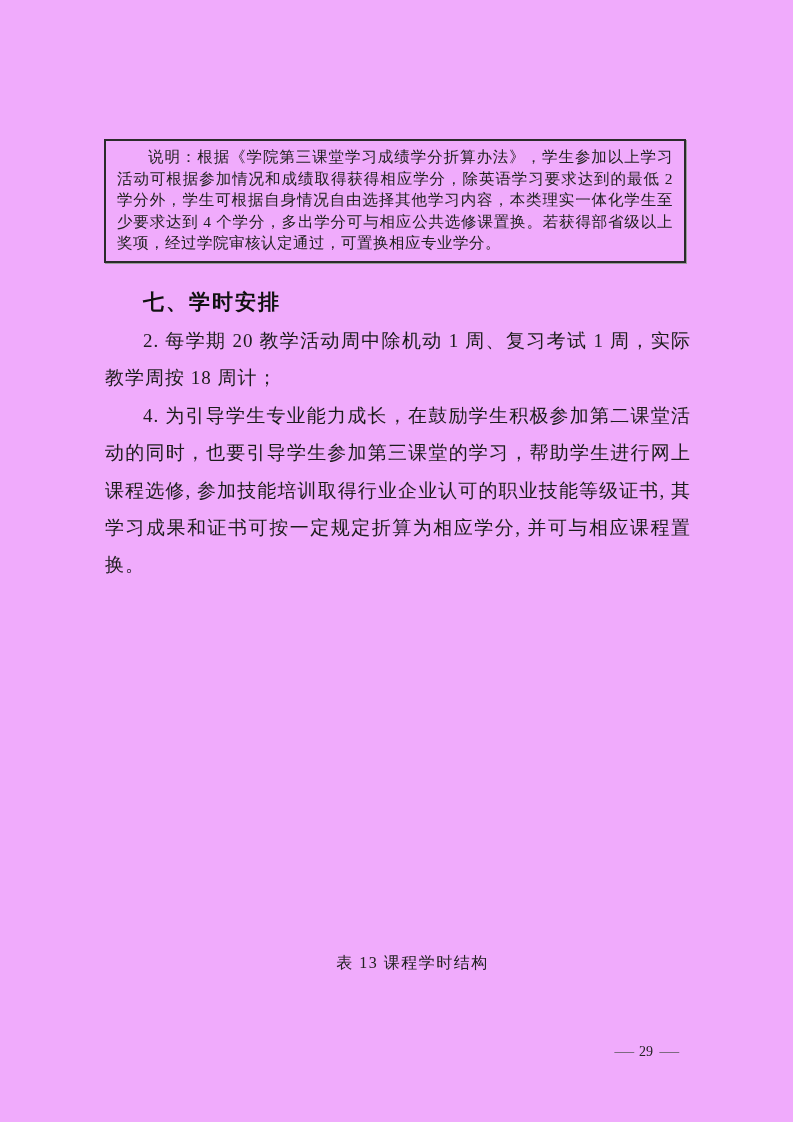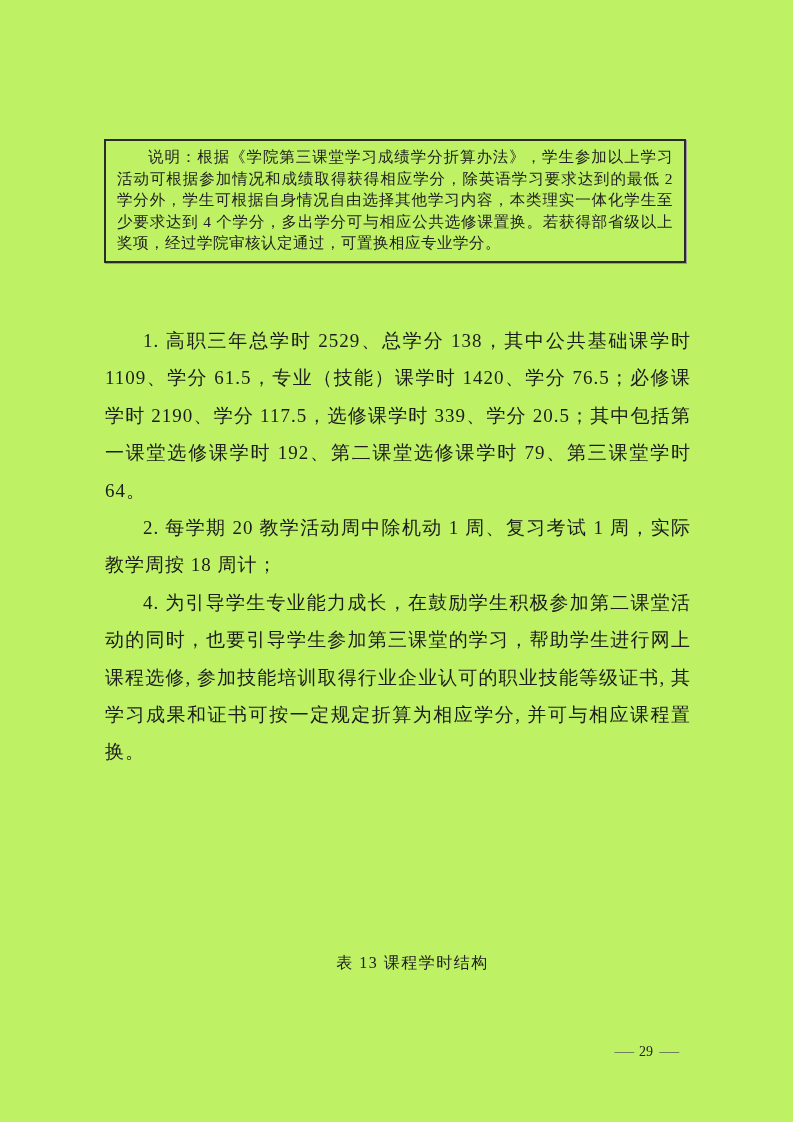--- a/index.html
+++ b/index.html
@@ -6,21 +6,21 @@
   html, body { background: #ffffff; }
   body {
     font-family: "Liberation Serif", "DejaVu Serif", serif;
     color: #1c1c1c;
   }
   .page {
     position: relative;
     width: 793px;
     height: 1122px;
     margin: 0 auto;
-    background: #bef264;
+    background: #f0abfc;
     overflow: hidden;
   }
   
   .notice-box {
     position: absolute;
     left: 104px;
     top: 139px;
     width: 582px;
     border: 2px solid #2b2b2b;
     box-shadow: 1px 1px 0 #9a9a9a;
@@ -97,23 +97,23 @@
 </style>
 </head>
 <body>
 
 <div class="page">
 
   <div class="notice-box">
     <span>说明：根据《学院第三课堂学习成绩学分折算办法》，学生参加以上学习活动可根据参加情况和成绩取得获得相应学分，除英语学习要求达到的最低 2 学分外，学生可根据自身情况自由选择其他学习内容，本类理实一体化学生至少要求达到 4 个学分，多出学分可与相应公共选修课置换。若获得部省级以上奖项，经过学院审核认定通过，可置换相应专业学分。</span>
   </div>
 
+  <h2 class="section-heading">七、学时安排</h2>
 
   <div class="body-col">
-    <p>1.  高职三年总学时 2529、总学分 138，其中公共基础课学时 1109、学分 61.5，专业（技能）课学时 1420、学分 76.5；必修课学时 2190、学分 117.5，选修课学时 339、学分 20.5；其中包括第一课堂选修课学时 192、第二课堂选修课学时 79、第三课堂学时 64。</p>
     <p>2.  每学期 20 教学活动周中除机动 1 周、复习考试 1 周，实际教学周按 18 周计；</p>
     <p>4.  为引导学生专业能力成长，在鼓励学生积极参加第二课堂活动的同时，也要引导学生参加第三课堂的学习，帮助学生进行网上课程选修, 参加技能培训取得行业企业认可的职业技能等级证书, 其学习成果和证书可按一定规定折算为相应学分, 并可与相应课程置换。</p>
   </div>
 
   <div class="table-caption">表 13  课程学时结构</div>
 
   <div class="page-number">
     <span class="dash">—</span>
     <span class="num">29</span>
     <span class="dash">—</span>

